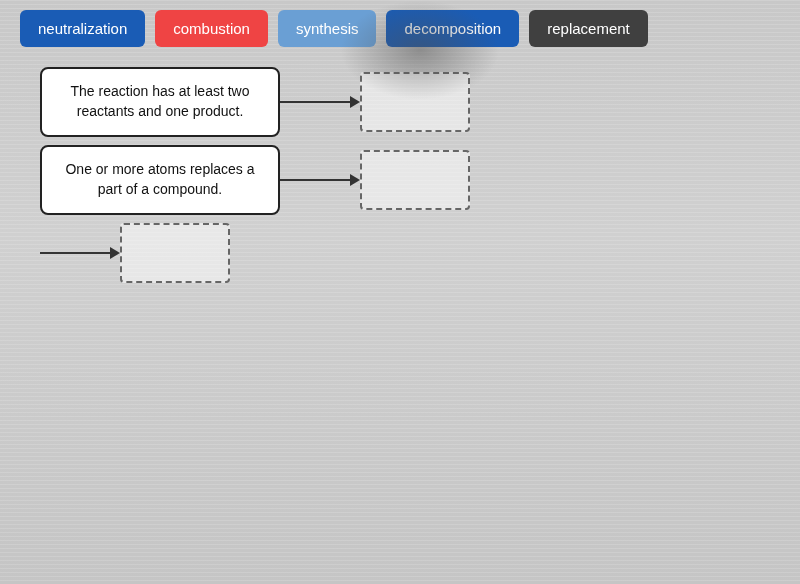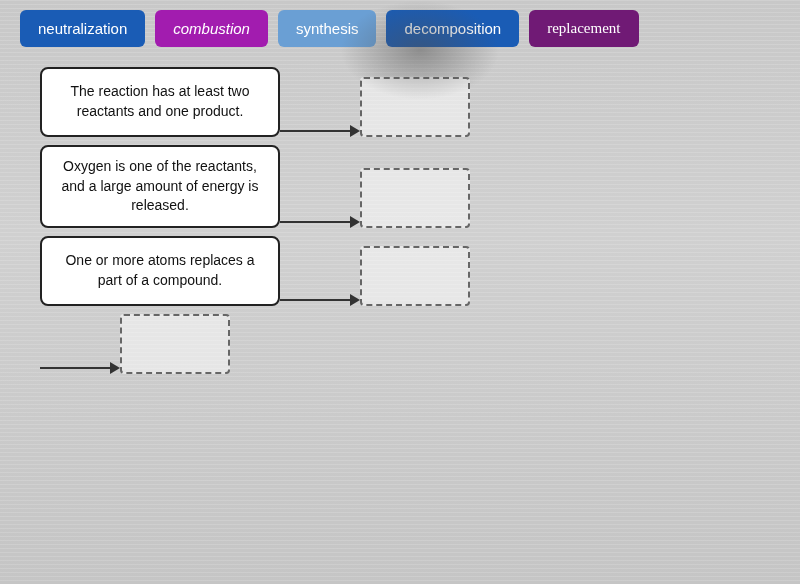--- a/index.html
+++ b/index.html
@@ -63,21 +63,21 @@
       display: flex;
       flex-direction: column;
       align-items: flex-start;
       padding: 10px 40px;
       gap: 8px;
     }
 
     .row {
       display: flex;
       flex-direction: row;
-      align-items: flex-end;
+      align-items: center;
       gap: 0px;
     }
 
     .description-box {
       width: 240px;
       min-height: 70px;
       border: 2px solid #222;
       border-radius: 8px;
       background: white;
       display: flex;
@@ -135,38 +135,30 @@
   </style>
 </head>
 <body>
 
 <div class="content">
   <div class="shadow-overlay"></div>
 
   <nav class="nav-bar">
 
   <button class="nav-btn" style="background-color: rgb(26, 92, 181);">neutralization</button>
-      <button class="nav-btn" style="background-color: #a21caf; font-style: italic;">combustion</button>
+      <button class="nav-btn" style="background-color: #ef4444;">combustion</button>
       <button class="nav-btn" style="background-color: rgb(106, 159, 212);">synthesis</button>
       <button class="nav-btn" style="background-color: rgb(26, 92, 181);">decomposition</button>
-      <button class="nav-btn" style="background-color: #701a75; font-family: Liberation Serif, serif;">replacement</button>
+      <button class="nav-btn" style="background-color: #404040;">replacement</button>
     </nav>
 
   <div class="main">
 
   <div class="row">
         <div class="description-box">The reaction has at least two reactants and one product.</div>
-        <div class="arrow">
-          <div class="arrow-line"></div>
-          <div class="arrow-head"></div>
-        </div>
-        <div class="drop-box"></div>
-      </div>
-      <div class="row">
-        <div class="description-box">Oxygen is one of the reactants, and a large amount of energy is released.</div>
         <div class="arrow">
           <div class="arrow-line"></div>
           <div class="arrow-head"></div>
         </div>
         <div class="drop-box"></div>
       </div>
       <div class="row">
         <div class="description-box">One or more atoms replaces a part of a compound.</div>
         <div class="arrow">
           <div class="arrow-line"></div>

